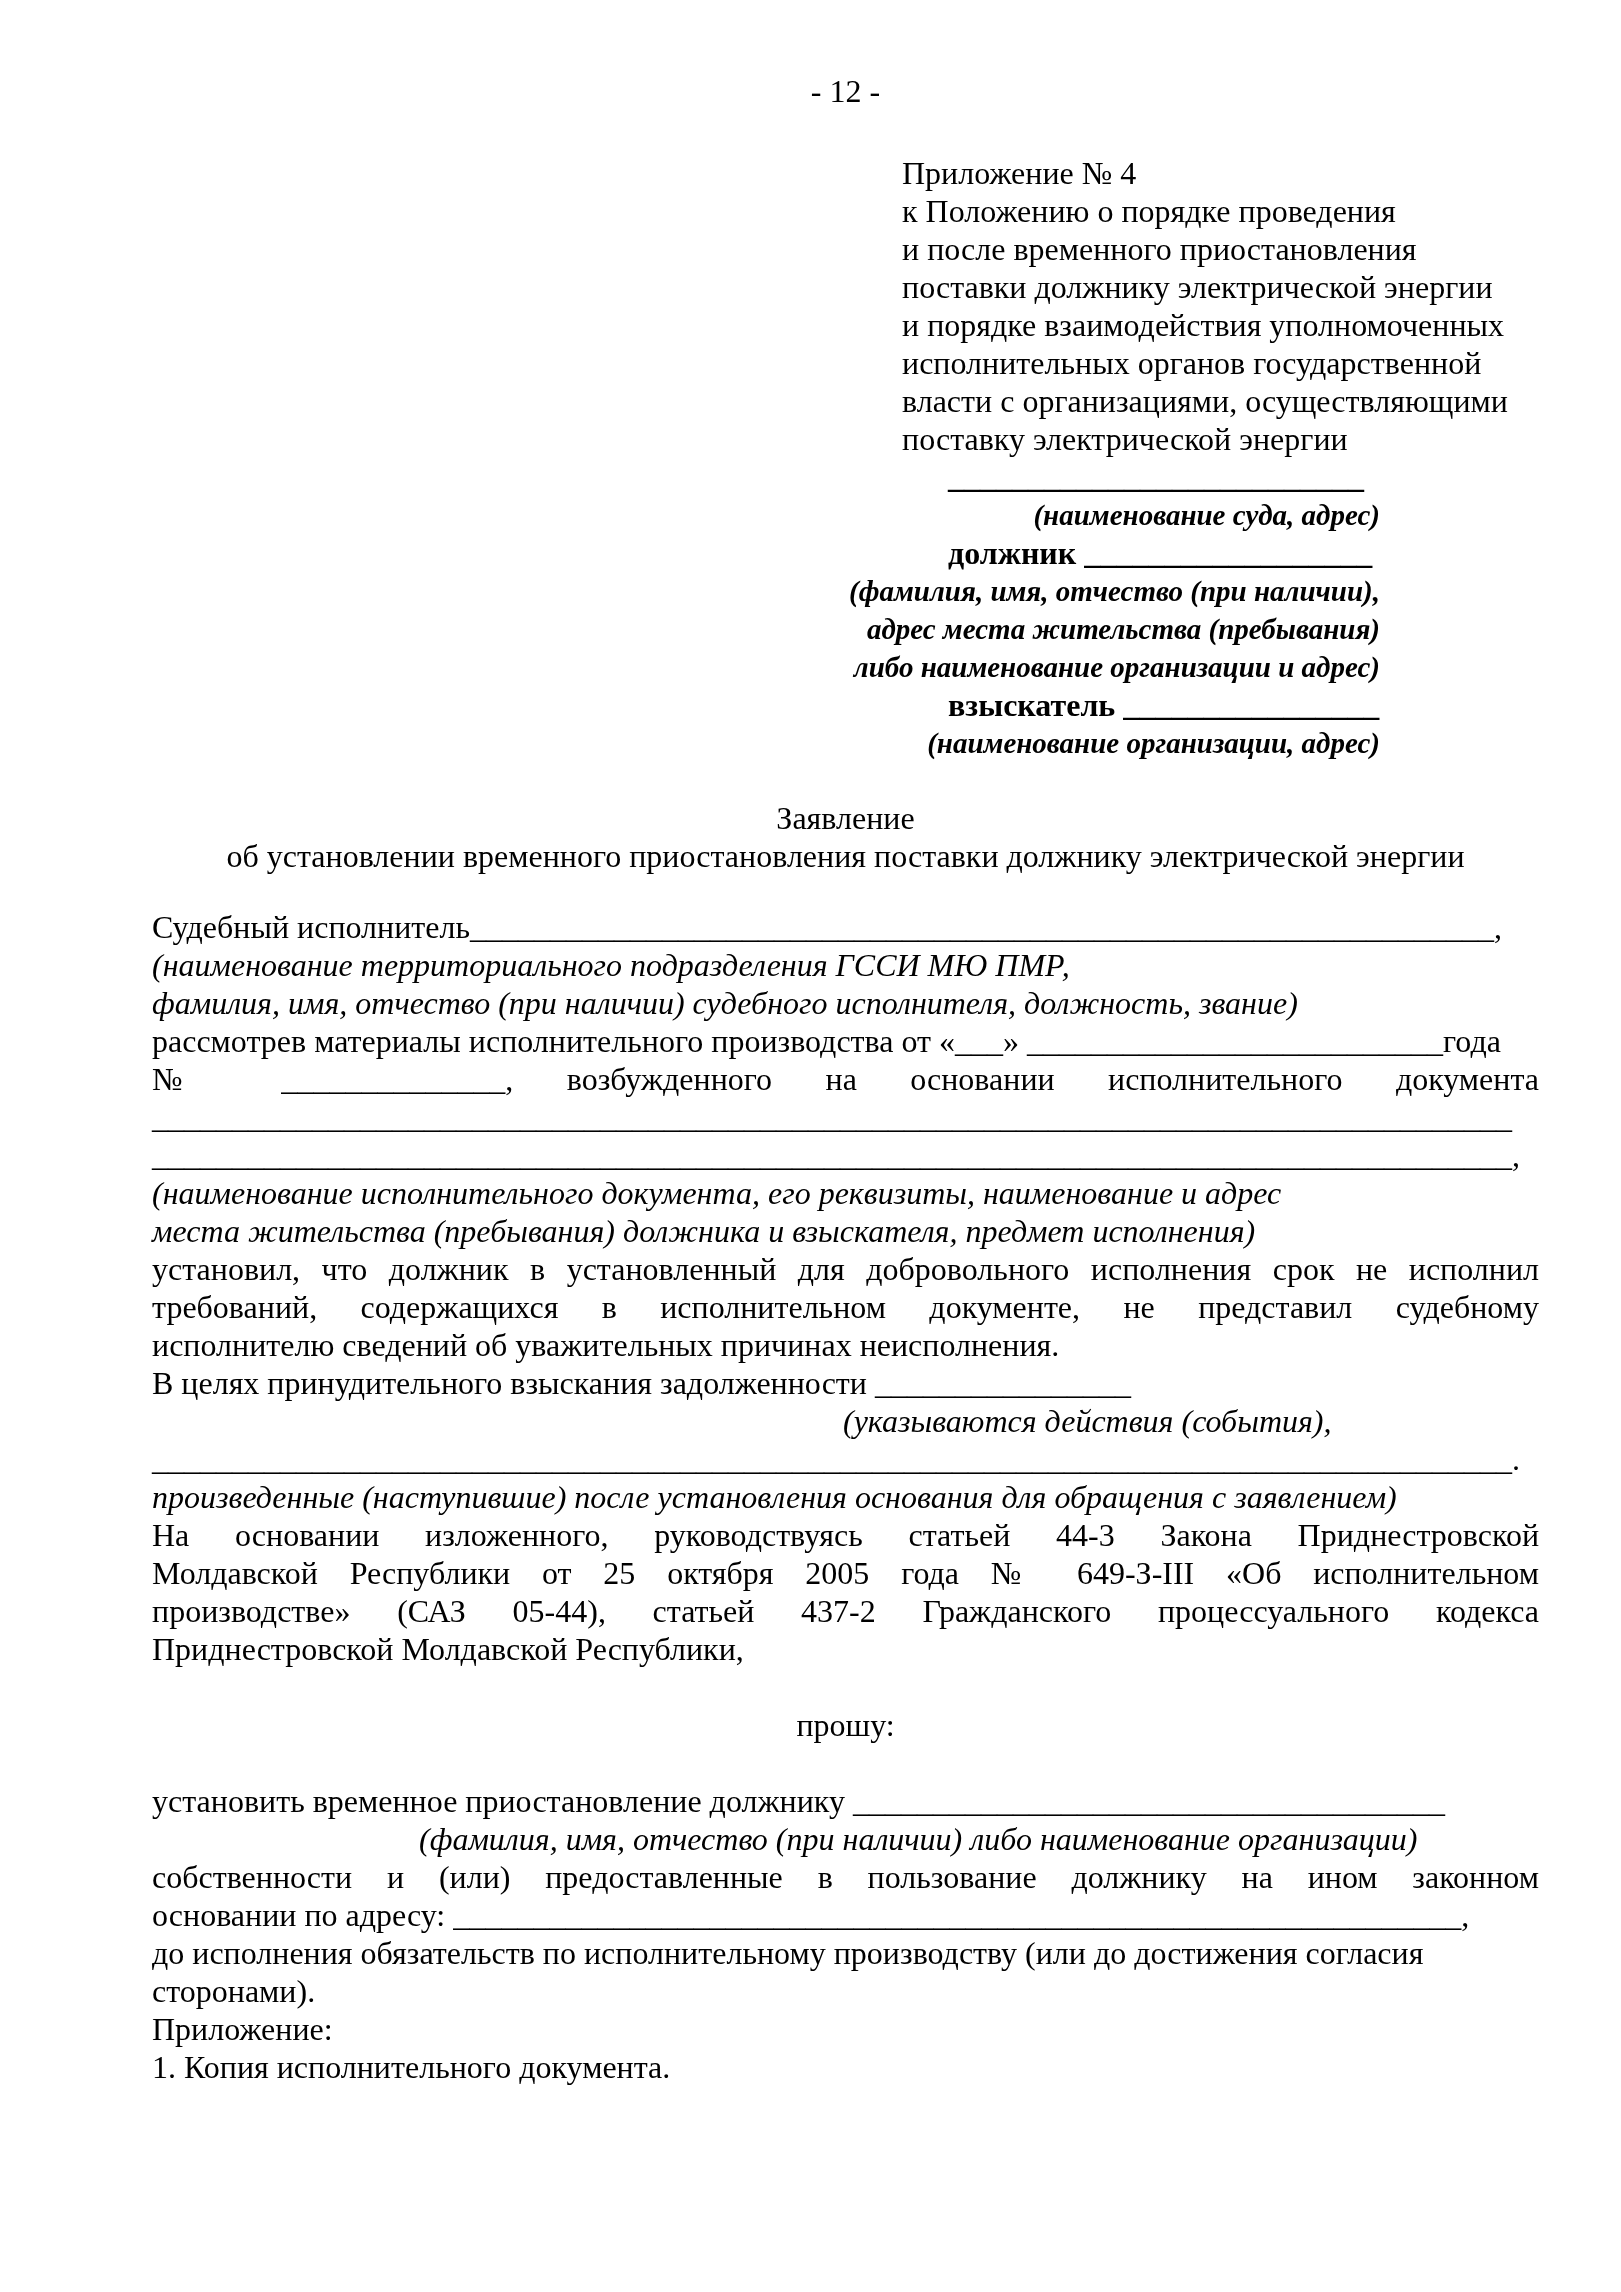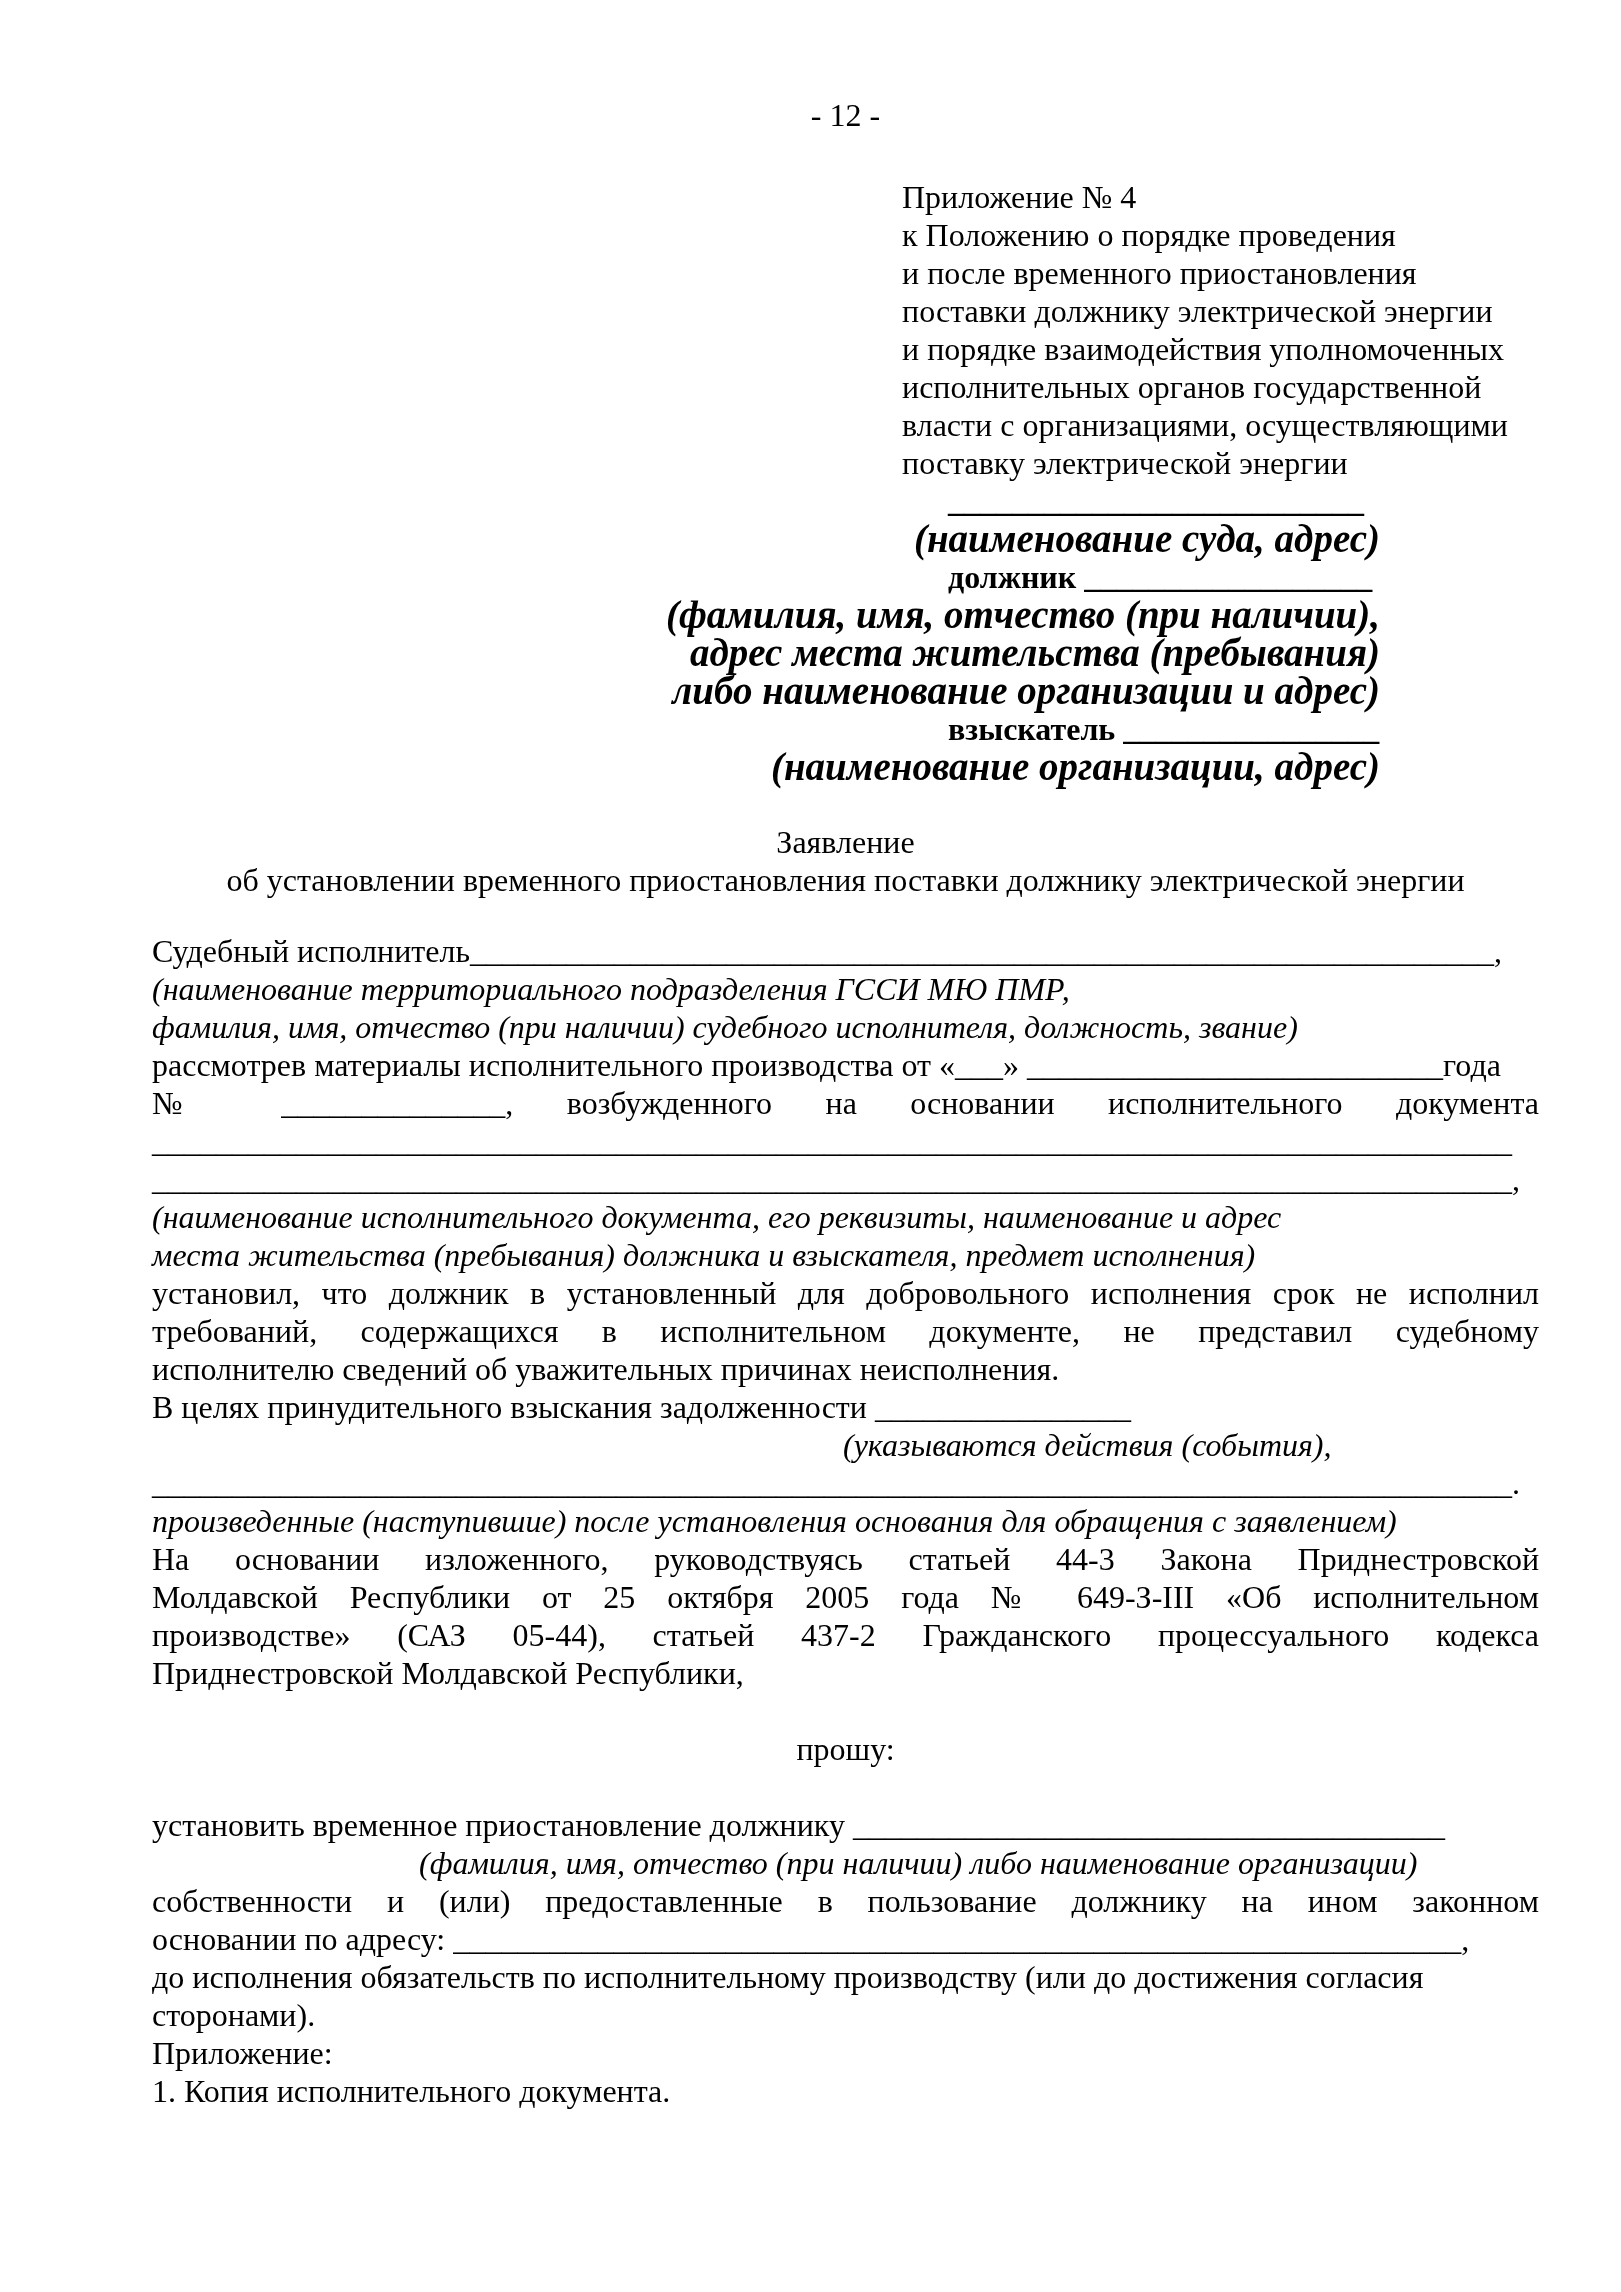--- a/index.html
+++ b/index.html
@@ -4,39 +4,39 @@
 <style>
   html,body { margin:0; padding:0; background:#e8e8e8; }
   .page {
     position: relative;
     width: 1621px;
     height: 2293px;
     margin: 0 auto;
     background: #ffffff;
     color: #000000;
     font-family: "Liberation Serif", "DejaVu Serif", serif;
-    padding: 96px 82px 0 152px;
+    padding: 72px 82px 0 152px;
     box-sizing: border-box;
     overflow: hidden;
   }
   .ln {
     font-size: 32px;
     line-height: 38px;
     min-height: 38px;
   }
   .jl  { text-align: justify; text-align-last: justify; }
   .it  { font-style: italic; }
   .ctr { text-align: center; }
   .inda { padding-left: 691px; box-sizing: border-box; }
   .indb { padding-left: 267px; box-sizing: border-box; }
   .hdrblk { margin-left: 750px; margin-top: 44px; width: 647px; }
   .hdrblk .ln { white-space: nowrap; }
   .courtblk { margin-left: 796px; width: 432px; font-weight: bold; }
   .courtblk .ln { white-space: nowrap; }
-  .courtblk .hint { font-size: 39px; }
+  .courtblk .hint { font-size: 29px; }
   .fe { display: flex; justify-content: flex-end; }
   .fe span { white-space: nowrap; }
   .titleblk { margin-top: 37px; }
   #body { margin-top: 33px; }
 </style>
 </head>
 <body>
 
 <div class="page">
   <div class="ln ctr">- 12 -</div>

